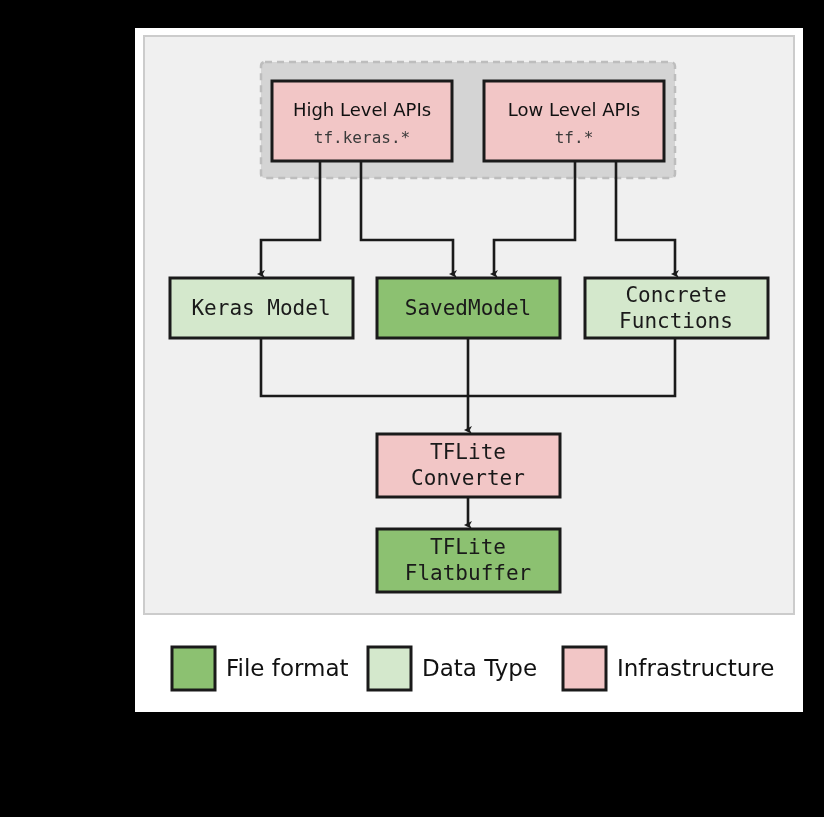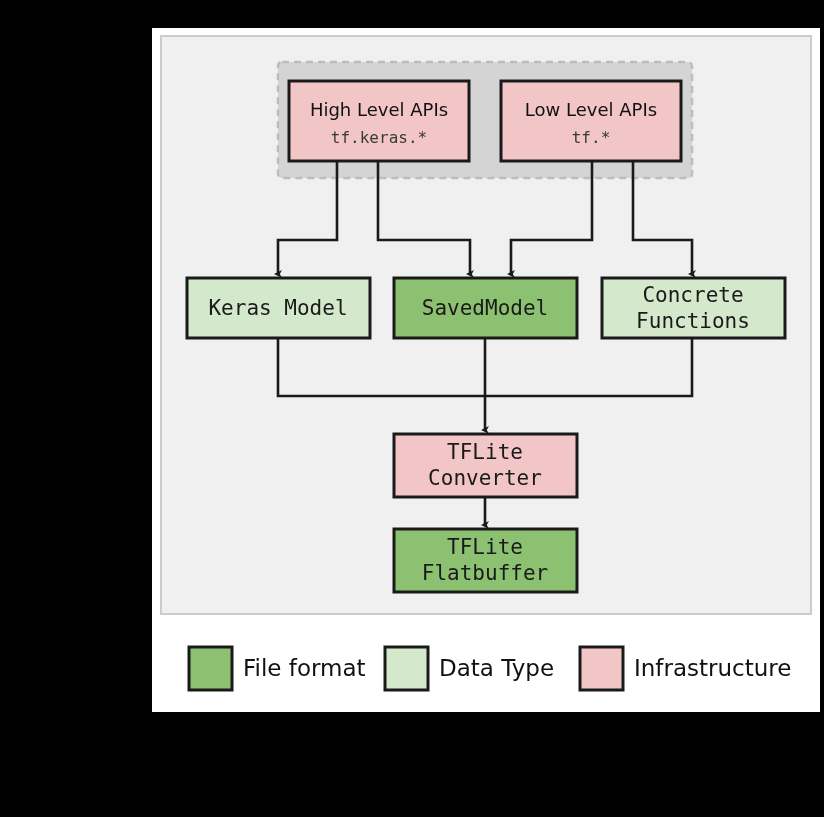--- a/index.html
+++ b/index.html
@@ -10,21 +10,21 @@
   #page {
     position: relative;
     width: 824px;
     height: 817px;
     background: #000000;
     overflow: hidden;
     font-family: "DejaVu Sans", sans-serif;
   }
   #card {
     position: absolute;
-    left: 152px;
+    left: 135px;
     top: 28px;
     width: 668px;
     height: 684px;
     background: #ffffff;
   }
   #diagram-svg {
     position: absolute;
     left: 0;
     top: 0;
   }

